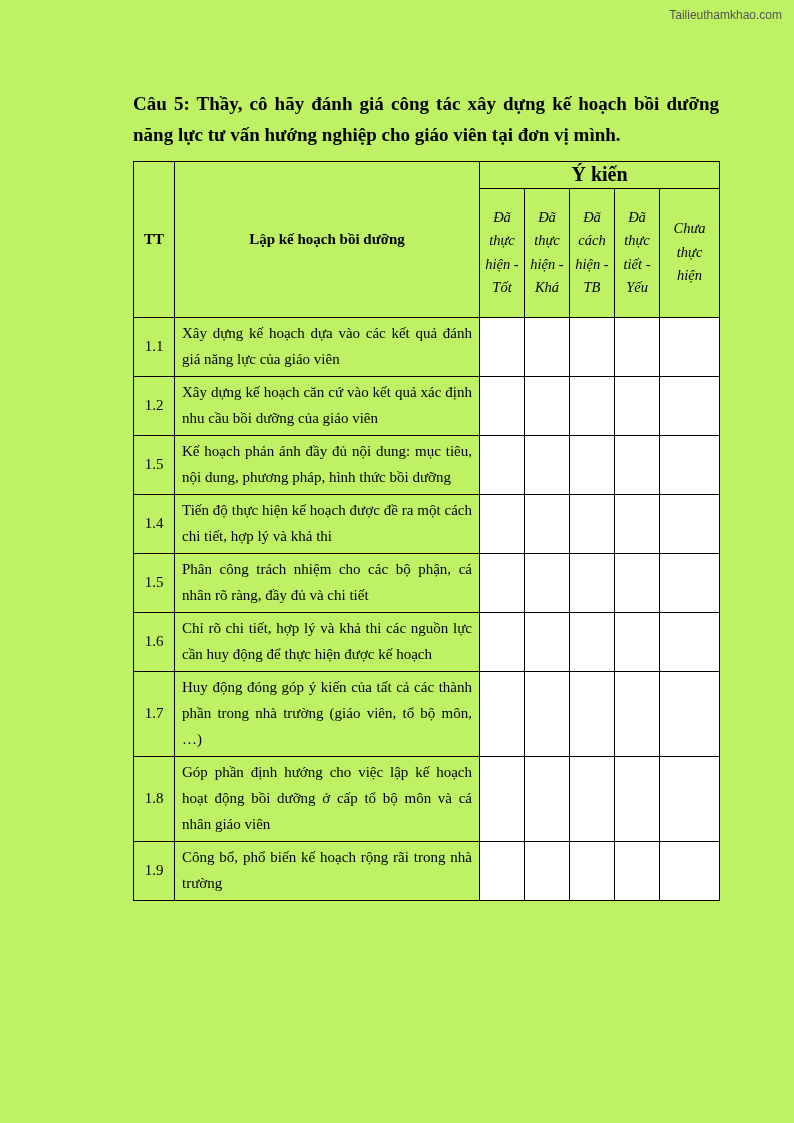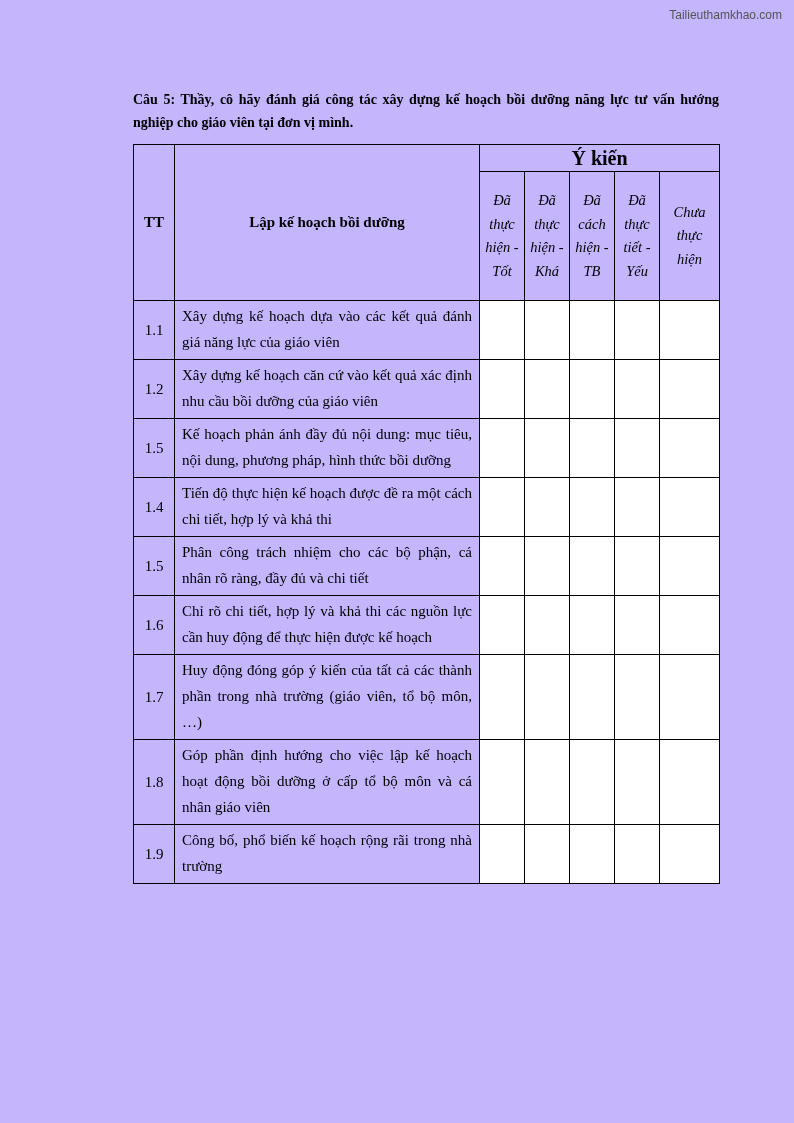--- a/index.html
+++ b/index.html
@@ -4,21 +4,21 @@
 <style>
   html, body {
     margin: 0;
     padding: 0;
     background: #ffffff;
   }
   .page {
     position: relative;
     width: 794px;
     height: 1123px;
-    background: #c4b5fd;
+    background: #bef264;
     font-family: "Liberation Serif", serif;
     color: #000000;
     overflow: hidden;
   }
   .watermark {
     position: absolute;
     top: 8px;
     right: 12px;
     font-family: "Liberation Sans", sans-serif;
     font-size: 12px;
@@ -26,21 +26,21 @@
     cursor: pointer;
   }
   .content {
     position: absolute;
     left: 133px;
     top: 88px;
     width: 586px;
   }
   .title {
     margin: 0 0 10px 0;
-    font-size: 14px;
+    font-size: 19px;
     font-weight: bold;
     line-height: 1.65;
     text-align: justify;
   }
   table.survey {
     border-collapse: collapse;
     table-layout: fixed;
     width: 586px;
     font-size: 15px;
   }

